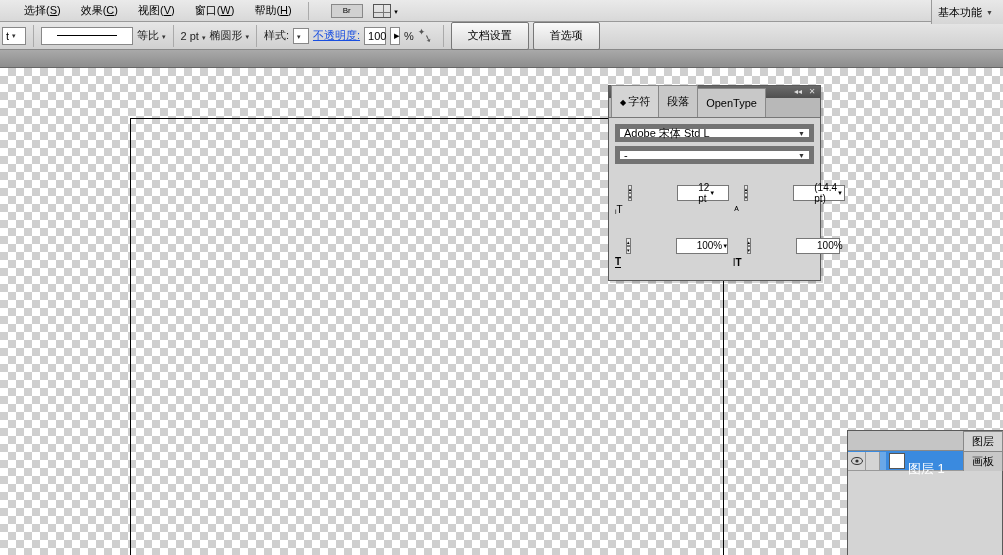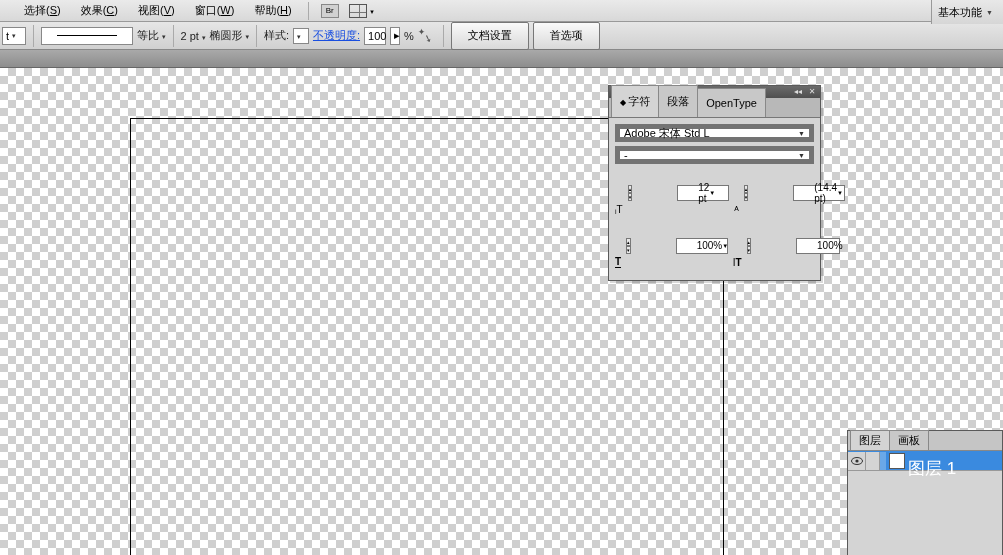--- a/index.html
+++ b/index.html
@@ -24,23 +24,23 @@
   }
   .menubar .menu-item {
     padding: 2px 10px;
     cursor: default;
   }
   .menubar .menu-item u { text-decoration: underline; }
   .menubar .sep {
     width: 1px; height: 18px; background:#aaa; margin: 0 6px;
   }
   .br-box {
-    width:18px; height:14px; border:1px solid #888;
+    width:32px; height:14px; border:1px solid #888;
     font-size:8px; display:flex; align-items:center;
-    justify-content:center; margin-left:6px;
+    justify-content:center; margin-left:16px;
     background:#d1d1d1;
   }
   .grid-icon {
     width:18px; height:14px; margin-left:10px;
     background:
       linear-gradient(#777,#777) 0 7px/100% 1px no-repeat,
       linear-gradient(#777,#777) 9px 0/1px 100% no-repeat;
     border:1px solid #555;
     position:relative;
   }
@@ -197,21 +197,21 @@
   
   .layerspanel{
     position:absolute; right:0; top:430px;
     width:156px;
     background:#d4d4d4;
     border:1px solid #5a5a5a;
   }
   .lp-tabs{
     height:20px; display:flex; align-items:flex-end;
     border-bottom:1px solid #888;
-    padding-left:2px; background:#c5c5c5;
+    padding-left:2px; background:#c5c5c5;flex-direction:column;
   }
   .lp-tab{
     padding:2px 8px; font-size:11px;
     background:#c8c8c8; border:1px solid #888;
     border-bottom:none; margin-right:-1px;
   }
   .lp-tab.active{ background:#d4d4d4;}
   .layer-row{
     height:20px; display:flex; align-items:center;
     background:#3a8adf;
@@ -227,21 +227,21 @@
     border-right:1px solid #999;
   }
   .layer-row .bar{
     width:6px; height:18px; background:#6aa8e8;
   }
   .layer-row .thumb{
     width:16px; height:16px; background:#fff; border:1px solid #555;
     margin:0 3px;
   }
   .layer-row .name{
-    color:#fff; font-size:17px;margin-top:16px;
+    color:#fff; font-size:13px;margin-top:16px;
   }
   .lp-pad{
     height:86px; background:#d4d4d4;
   }
 </style>
 </head>
 <body>
 
 <div class="menubar">
   <div class="menu-item"><span>选择</span>(<u>S</u>)</div>

